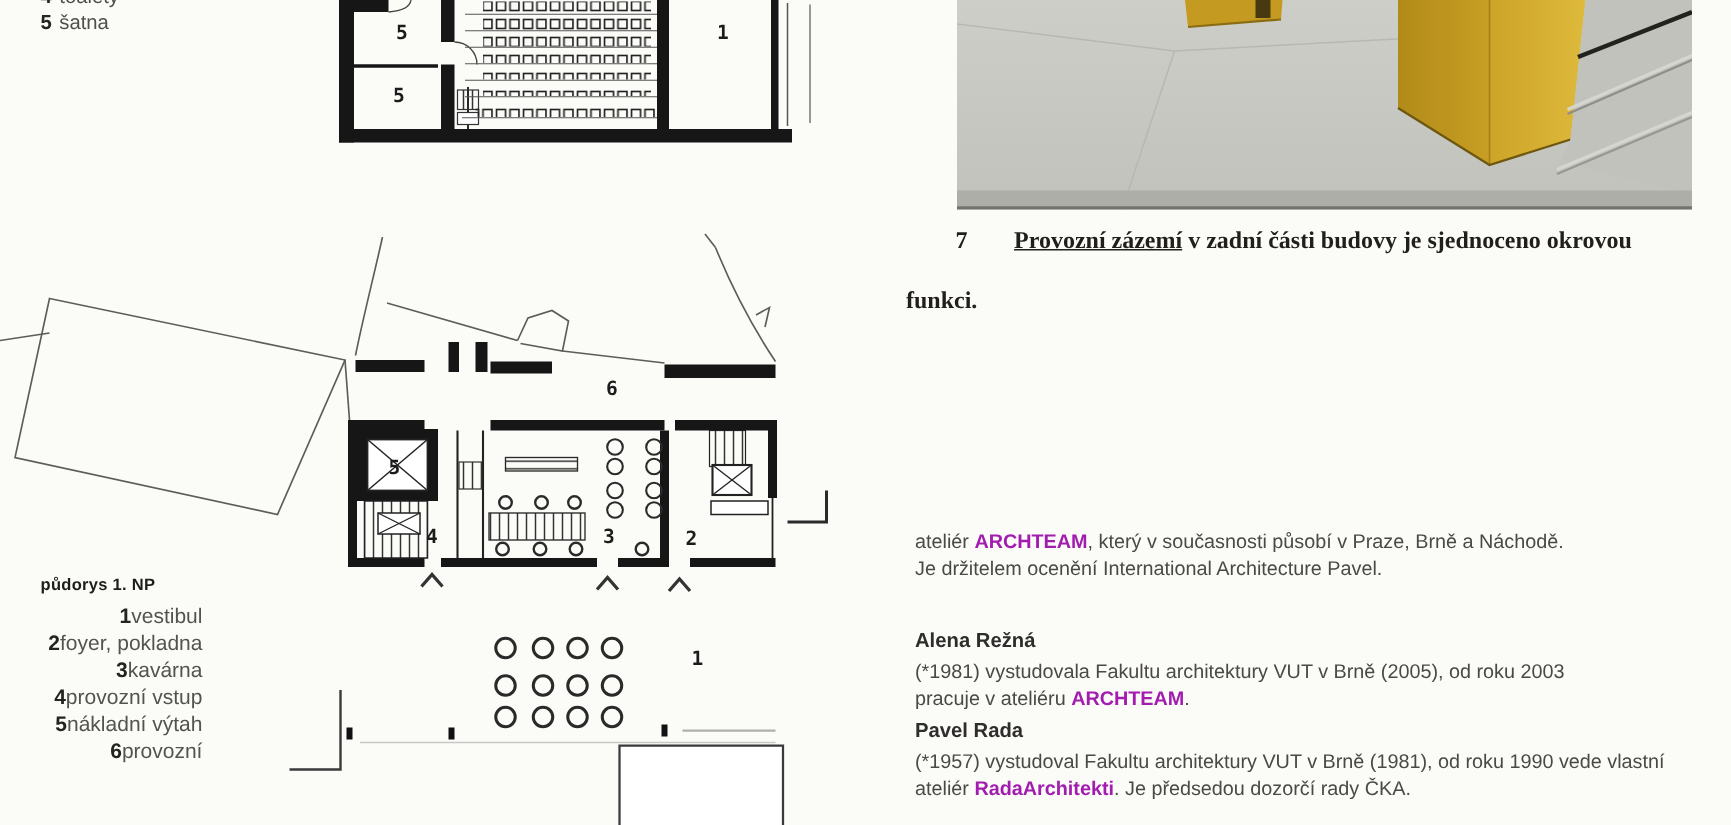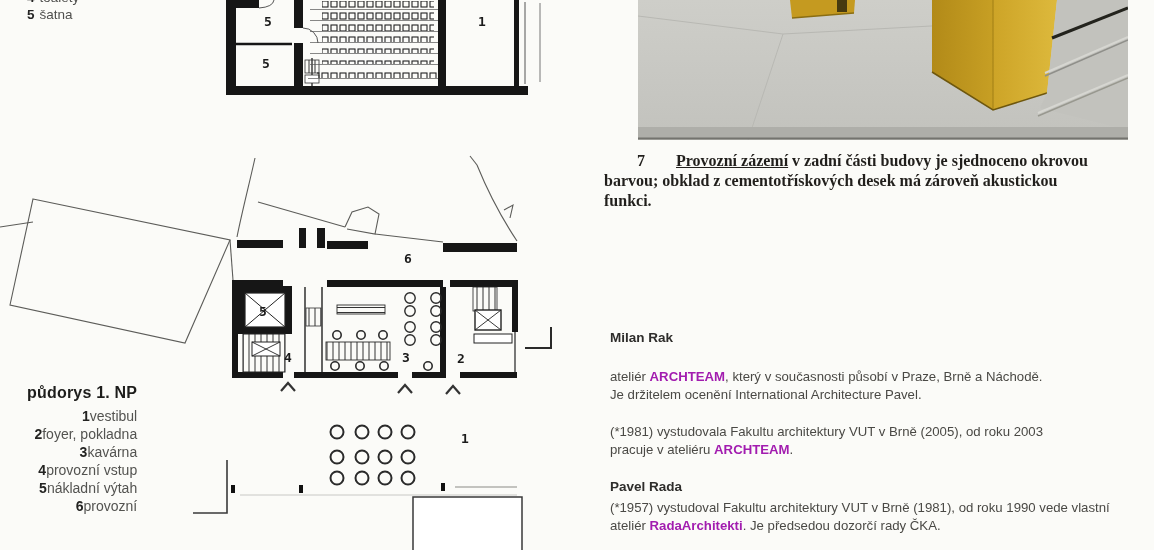--- a/index.html
+++ b/index.html
@@ -8,21 +8,21 @@
   .abs{position:absolute;}
   svg{display:block;}
   svg text{font-family:"DejaVu Sans Mono",monospace;font-weight:bold;fill:#1b1b1b;}
 
   
   .mini-leg{font-size:13.5px;color:#4f4f4d;line-height:17px;white-space:nowrap;}
   .mini-leg b{color:#242424;margin-right:5px;}
 
   
   .legend{left:27px;top:384px;}
-  .legend-title{font-size:16px;font-weight:bold;color:#1d1d1b;margin-bottom:5px;letter-spacing:.2px;text-align:right;}
+  .legend-title{font-size:11px;font-weight:bold;color:#1d1d1b;margin-bottom:5px;letter-spacing:.2px;}
   .leg-row{font-size:14px;line-height:18px;color:#535350;white-space:nowrap;text-align:right;}
   .leg-num{font-weight:bold;color:#232321;display:inline-block;width:13px;}
 
   
   .caption{left:604px;top:151px;width:522px;font-family:"Liberation Serif",serif;
            font-weight:700;font-size:16px;line-height:20px;color:#211f1c;}
   .cap-num{position:absolute;left:33px;top:0;}
   .cap-body{text-indent:72px;}
   .cap-body span.u{text-decoration:underline;}
 
@@ -268,28 +268,28 @@
       <line x1="407" y1="76" x2="490" y2="40" stroke="#8f8f8a" stroke-width="1.5"></line>
       <line x1="400" y1="113" x2="490" y2="75" stroke="#d6d6d1" stroke-width="2"></line>
       <line x1="400" y1="116" x2="490" y2="78" stroke="#98988f" stroke-width="1.5"></line>
     </g>
     <rect x="0" y="127" width="490" height="12" fill="#aeaea9"></rect>
     <line x1="0" y1="138.5" x2="490" y2="138.5" stroke="#73736e" stroke-width="2"></line>
   </svg>
 
   <div class="abs caption">
     <span class="cap-num">7</span>
-    <div class="cap-body"><span class="u">Provozní zázemí</span><span> v zadní části budovy je sjednoceno okrovou</span><br><span>barvou; obklad z cementotřískových desek má zároveň akustickou</span><br><span>funkci.</span></div>
+    <div class="cap-body"><span class="u">Provozní zázemí</span><span> v zadní části budovy je sjednoceno okrovou</span><br><br><span>funkci.</span></div>
   </div>
 
   <div class="abs bio" style="top:330px;">
-    <div class="bio-name">Milan Rak</div>
     <div class="bio-body"><br><span>ateliér </span><span class="b">ARCHTEAM</span><span>, který v současnosti působí v Praze, Brně a Náchodě.</span><br><span>Je držitelem ocenění International Architecture Pavel.</span></div>
   </div>
   <div class="abs bio" style="top:419px;">
+    <div class="bio-name">Alena Režná</div>
     <div class="bio-body"><span>(*1981) vystudovala Fakultu architektury VUT v Brně (2005), od roku 2003</span><br><span>pracuje v ateliéru </span><span class="b">ARCHTEAM</span><span>.</span></div>
   </div>
   <div class="abs bio" style="top:479px;">
     <div class="bio-name">Pavel Rada</div>
     <div class="bio-body"><span>(*1957) vystudoval Fakultu architektury VUT v Brně (1981), od roku 1990 vede vlastní</span><br><span>ateliér </span><span class="b">RadaArchitekti</span><span>. Je předsedou dozorčí rady ČKA.</span></div>
   </div>
 
 </div>
 
 </body></html>

